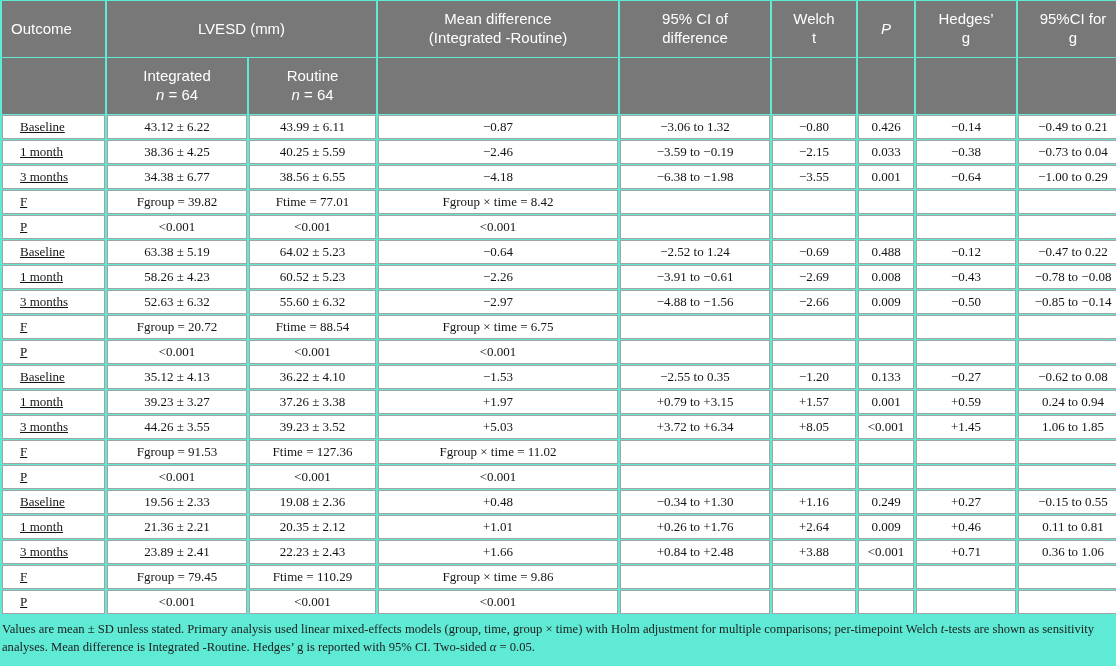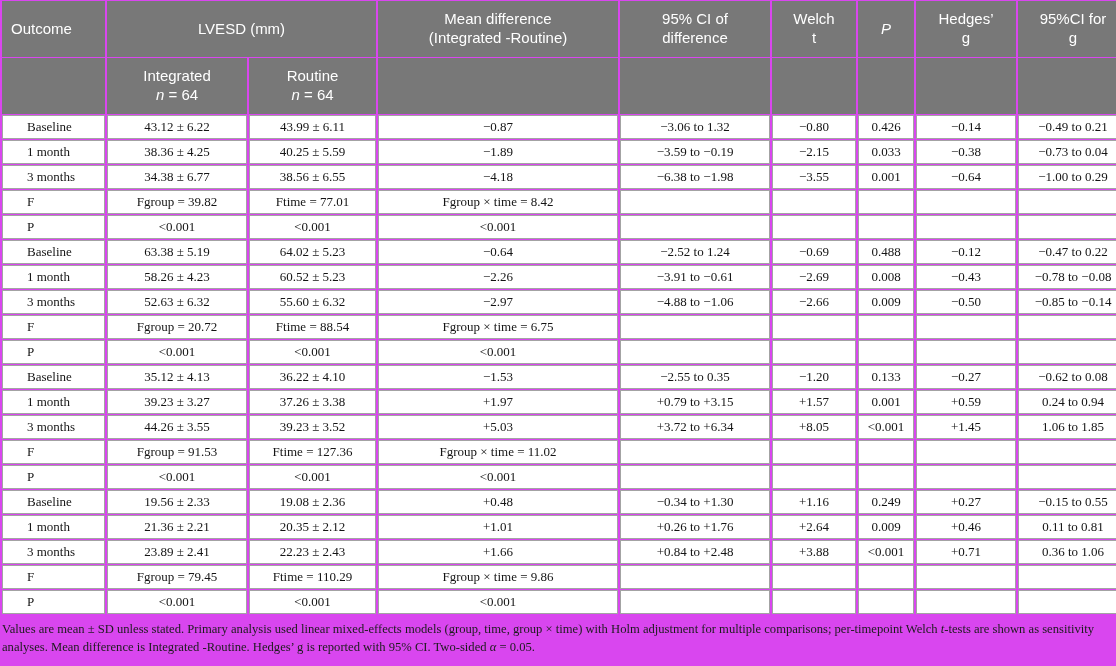--- a/index.html
+++ b/index.html
@@ -1,18 +1,18 @@
 <!DOCTYPE html>
 <html><head>
 <meta charset="utf-8">
 <style>
   html, body { margin: 0; padding: 0; background: #ffffff; }
   .page {
     width: 1116px; height: 666px;
-    background: #d946ef;
+    background: #5eead4;
     overflow: hidden;
     position: relative;
     font-family: "Liberation Serif", serif;
   }
   table.results {
     width: 1116px;
     table-layout: fixed;
     border-collapse: separate;
     border-spacing: 2px 1px;
   }
@@ -39,21 +39,21 @@
     color: #141414;
     font-family: "Liberation Serif", serif;
     font-size: 13px;
     height: 20px;
     padding: 1px 5px;
     text-align: center;
     vertical-align: middle;
     white-space: nowrap;
     overflow: hidden;
   }
-  tbody td.rowlabel { text-align: left; padding-left: 24px; }
+  tbody td.rowlabel { text-align: left; padding-left: 17px; text-decoration: underline; }
   
   .footnote {
     margin-top: 5px;
     padding: 0 2px;
     font-family: "Liberation Serif", serif;
     font-size: 12.6px;
     line-height: 1.45;
     color: #1c1c1c;
   }
   .footnote .it { font-style: italic; }
@@ -107,21 +107,21 @@
           <td>−3.06 to 1.32</td>
           <td>−0.80</td>
           <td>0.426</td>
           <td>−0.14</td>
           <td>−0.49 to 0.21</td>
         </tr>
         <tr>
           <td class="rowlabel">1 month</td>
           <td>38.36 ± 4.25</td>
           <td>40.25 ± 5.59</td>
-          <td>−1.89</td>
+          <td>−2.46</td>
           <td>−3.59 to −0.19</td>
           <td>−2.15</td>
           <td>0.033</td>
           <td>−0.38</td>
           <td>−0.73 to 0.04</td>
         </tr>
         <tr>
           <td class="rowlabel">3 months</td>
           <td>34.38 ± 6.77</td>
           <td>38.56 ± 6.55</td>
@@ -174,21 +174,21 @@
           <td>−2.69</td>
           <td>0.008</td>
           <td>−0.43</td>
           <td>−0.78 to −0.08</td>
         </tr>
         <tr>
           <td class="rowlabel">3 months</td>
           <td>52.63 ± 6.32</td>
           <td>55.60 ± 6.32</td>
           <td>−2.97</td>
-          <td>−4.88 to −1.06</td>
+          <td>−4.88 to −1.56</td>
           <td>−2.66</td>
           <td>0.009</td>
           <td>−0.50</td>
           <td>−0.85 to −0.14</td>
         </tr>
         <tr>
           <td class="rowlabel">F</td>
           <td>Fgroup = 20.72</td>
           <td>Ftime = 88.54</td>
           <td>Fgroup × time = 6.75</td>

